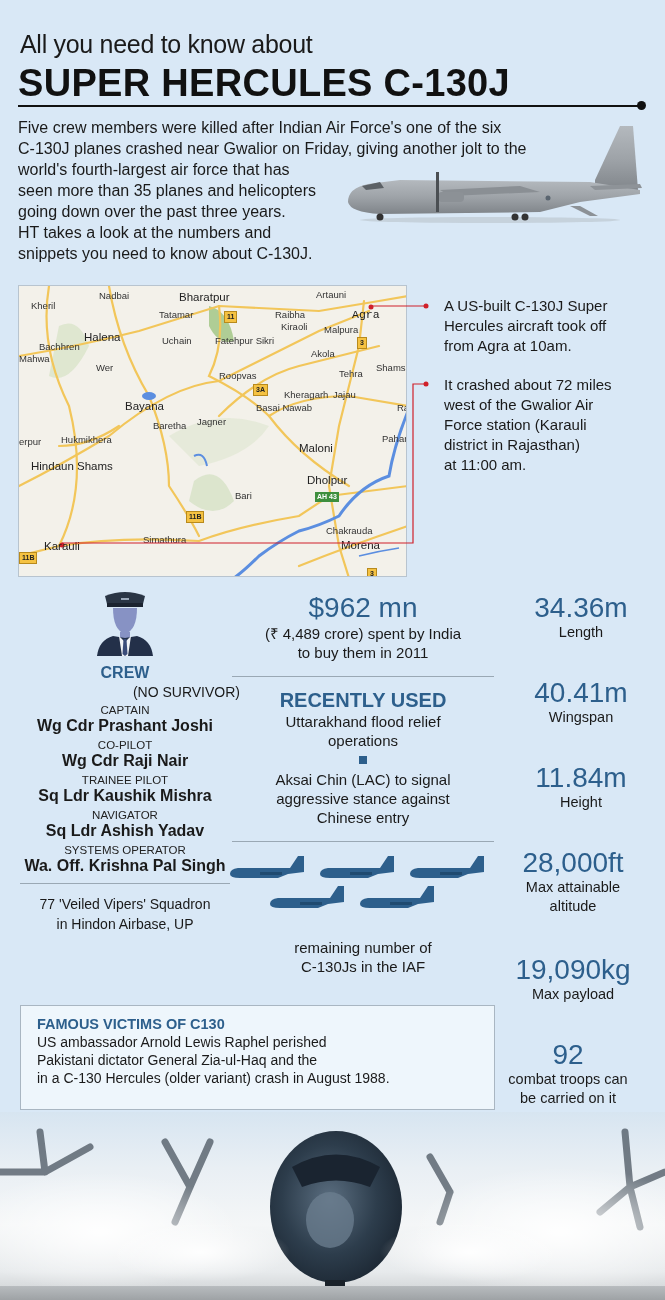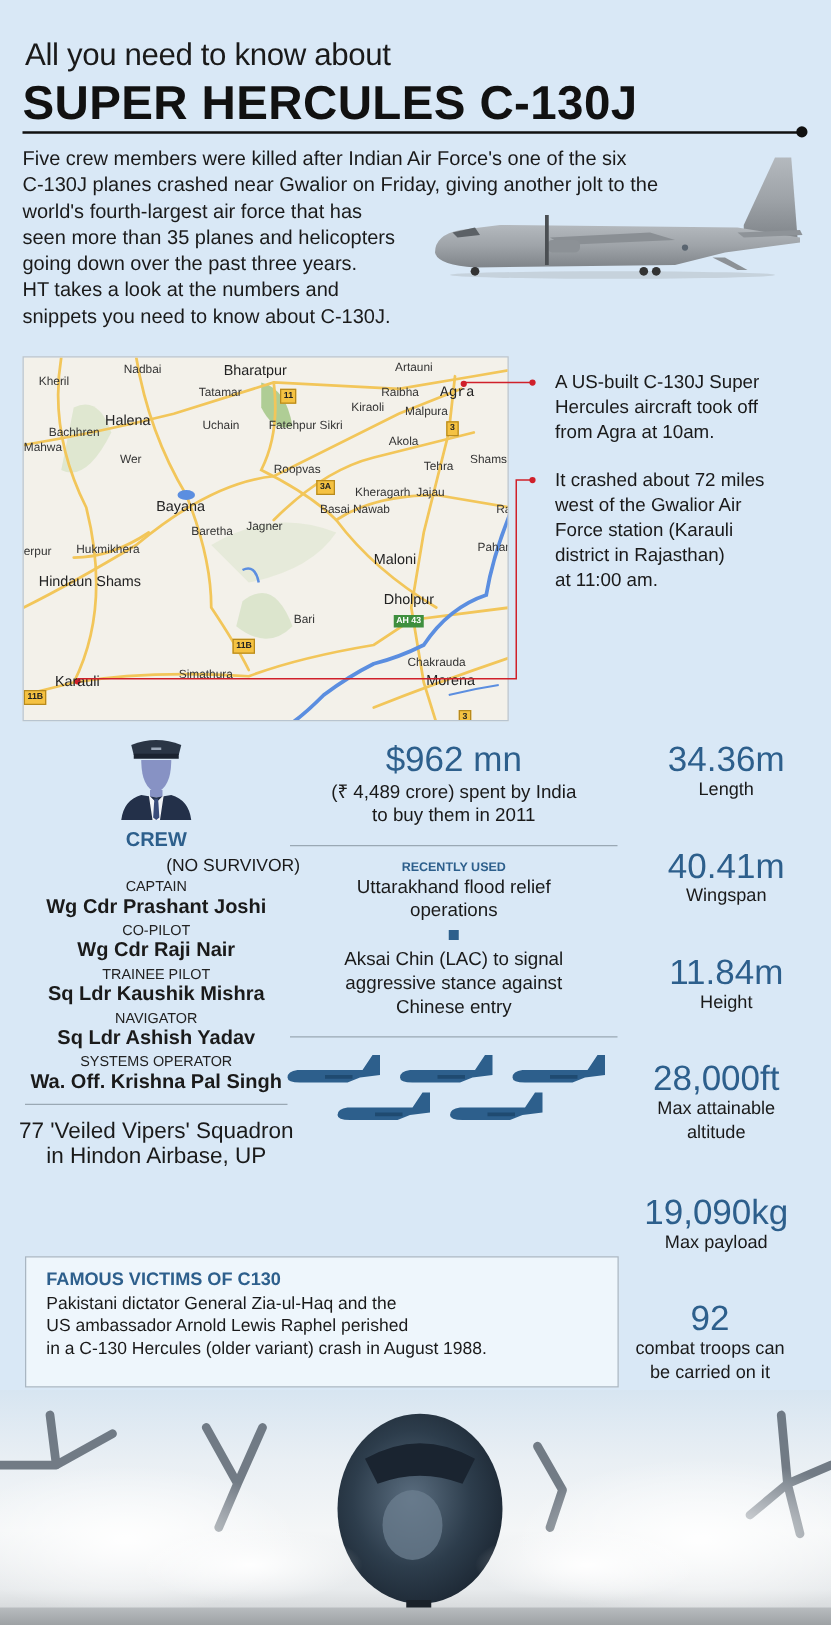--- a/index.html
+++ b/index.html
@@ -35,28 +35,28 @@
   .callout .l { display: block; white-space: nowrap; }
 
   
   .crew-col { left: 10px; top: 590px; width: 230px; text-align: center; }
   .pilot-icon { display: block; margin: 0 auto; width: 60px; height: 66px; }
   .crew-h { color: #2d5f8c; font-weight: bold; font-size: 16px; margin-top: 8px; }
   .crew-sub { font-size: 14px; color: #1a1a1a; margin-top: 2px; text-align: right; }
   .role { font-size: 11.5px; color: #222; margin-top: 4px; text-transform: uppercase; }
   .name { font-size: 16px; font-weight: bold; color: #1a1a1a; margin-top: 1px; }
   .crew-divider { width: 210px; height: 1px; background: #9aa8b4; margin: 8px auto 10px; }
-  .squadron { font-size: 18px; line-height: 20px; color: #1a1a1a; }
+  .squadron { font-size: 14px; line-height: 20px; color: #1a1a1a; }
 
   
   .mid-col { left: 232px; top: 592px; width: 262px; text-align: center; }
   .big-num { color: #2d5f8c; font-size: 28px; line-height: 32px; }
   .mid-text { font-size: 15px; line-height: 19px; color: #1a1a1a; }
   .mid-divider { width: 262px; height: 1px; background: #9aa8b4; margin: 14px 0 12px; }
-  .mid-h { color: #2d5f8c; font-weight: bold; font-size: 10px; }
+  .mid-h { color: #2d5f8c; font-weight: bold; font-size: 20px; }
   .sq-bullet { display: block; width: 8px; height: 8px; background: #2d5f8c; margin: 6px auto 6px; }
   .fleet { position: relative; height: 76px; margin-top: 10px; }
   .fleet svg { position: absolute; width: 80px; height: 30px; }
 
   
   .spec { text-align: center; width: 170px; }
   .spec .v { color: #2d5f8c; font-size: 28px; line-height: 30px; }
   .spec .k { font-size: 14.5px; line-height: 19px; color: #1a1a1a; }
 
   
@@ -147,21 +147,21 @@
     <path d="M340 270 Q360 265 380 262" stroke="#5b8ee0" stroke-width="1.5" fill="none"></path>
 
     <circle cx="352" cy="21" r="2.5" fill="#d0202a"></circle>
     <circle cx="43" cy="259" r="2.5" fill="#d0202a"></circle>
   </svg>
 
   <span class="lbl" style="left:12px;top:14px;">Kheril</span>
   <span class="lbl" style="left:80px;top:4px;">Nadbai</span>
   <span class="lbl big" style="left:160px;top:5px;">Bharatpur</span>
   <span class="lbl" style="left:140px;top:23px;">Tatamar</span>
-  <span class="lbl" style="left:286px;top:23px;">Raibha</span>
+  <span class="lbl" style="left:256px;top:23px;">Raibha</span>
   <span class="lbl" style="left:297px;top:3px;">Artauni</span>
   <span class="lbl big" style="left:333px;top:22px;font-family:Liberation Mono, monospace;">Agra</span>
   <span class="lbl big" style="left:65px;top:45px;">Halena</span>
   <span class="lbl" style="left:143px;top:49px;">Uchain</span>
   <span class="lbl" style="left:196px;top:49px;">Fatehpur Sikri</span>
   <span class="lbl" style="left:262px;top:35px;">Kiraoli</span>
   <span class="lbl" style="left:305px;top:38px;">Malpura</span>
   <span class="lbl" style="left:20px;top:55px;">Bachhren</span>
   <span class="lbl" style="left:0px;top:67px;">Mahwa</span>
   <span class="lbl" style="left:292px;top:62px;">Akola</span>
@@ -281,20 +281,24 @@
       </svg>
     <svg style="left:36px;top:30px;" viewBox="0 0 80 30">
         <path d="M2 20 Q2 15 10 14 L62 14 L70 2 L76 2 L76 18 L60 20 L50 24 L12 24 Q2 24 2 20 Z" fill="#2d5f8c"></path>
         <rect x="32" y="18" width="22" height="3" fill="#1f4a70"></rect>
       </svg>
     <svg style="left:126px;top:30px;" viewBox="0 0 80 30">
         <path d="M2 20 Q2 15 10 14 L62 14 L70 2 L76 2 L76 18 L60 20 L50 24 L12 24 Q2 24 2 20 Z" fill="#2d5f8c"></path>
         <rect x="32" y="18" width="22" height="3" fill="#1f4a70"></rect>
       </svg>
   </div>
+  <div class="mid-text" style="margin-top:8px;">
+    <div>remaining number of</div>
+    <div>C-130Js in the IAF</div>
+  </div>
 </div>
 
 <div class="abs spec" style="left:496px;top:593px;">
   <div class="v">34.36m</div>
   <div class="k">Length</div>
 </div>
 <div class="abs spec" style="left:496px;top:678px;">
   <div class="v">40.41m</div>
   <div class="k">Wingspan</div>
 </div>
@@ -348,17 +352,17 @@
     <rect x="325" y="168" width="20" height="10" fill="#1a2129"></rect>
     <ellipse cx="200" cy="140" rx="90" ry="30" fill="url(#mist)"></ellipse>
     <ellipse cx="470" cy="140" rx="90" ry="30" fill="url(#mist)"></ellipse>
   </svg>
   <div class="runway"></div>
 </div>
 
 <div class="abs victims">
   <div class="h">FAMOUS VICTIMS OF C130</div>
   <div class="t">
+    <span class="l">US ambassador Arnold Lewis Raphel perished</span>
     <span class="l">Pakistani dictator General Zia-ul-Haq and the</span>
-    <span class="l">US ambassador Arnold Lewis Raphel perished</span>
     <span class="l">in a C-130 Hercules (older variant) crash in August 1988.</span>
   </div>
 </div>
 
 </body></html>

